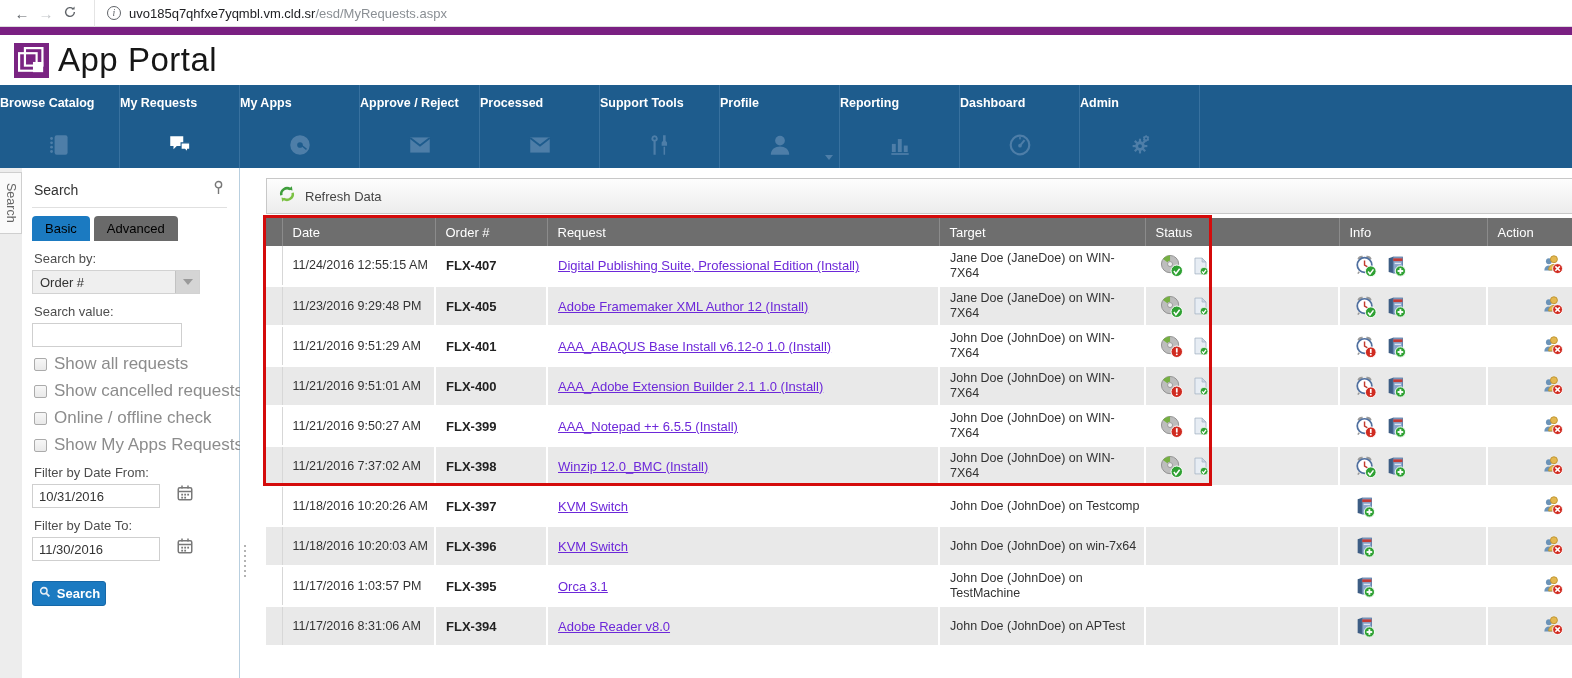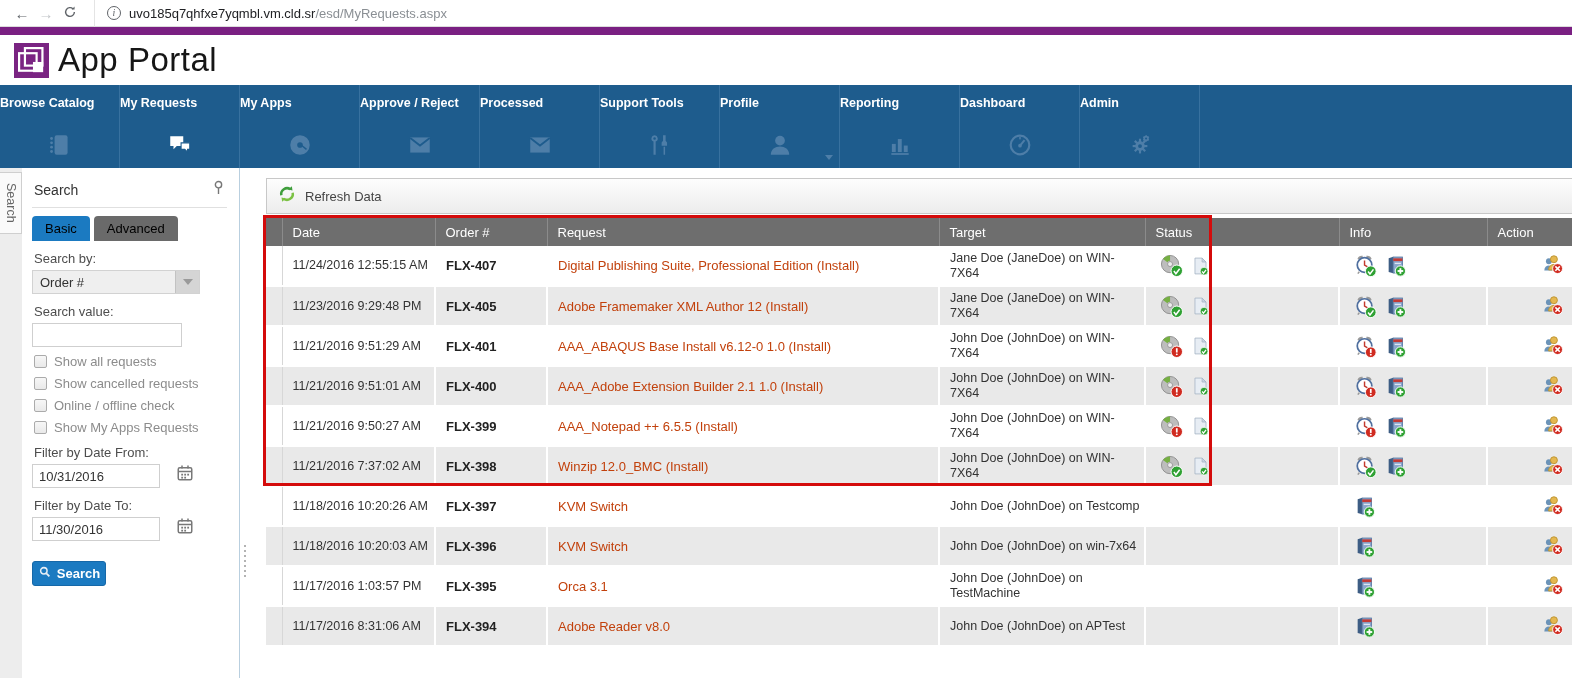--- a/index.html
+++ b/index.html
@@ -45,21 +45,21 @@
   .side-tab.basic { background:#1b7ac1; }
   .side-tab.advanced { background:#6a6a6a; }
   .fld-label { font-size:13px; color:#4d4d4d; margin:10px 0 4px 2px; }
   #searchby-select { display:flex; width:168px; height:24px; border:1px solid #d2d2d2; background:#efefef; cursor:pointer; }
   #searchby-value { flex:1; font-size:13px; color:#333; padding:4px 0 0 7px; }
   #searchby-arrow { width:24px; background:#d5d5d5; border-left:1px solid #c2c2c2; display:flex; align-items:center; justify-content:center; }
   #searchby-arrow span { width:0; height:0; border-left:5px solid transparent; border-right:5px solid transparent; border-top:6px solid #9a9a9a; }
   .txt-input { width:150px; height:24px; border:1px solid #cfcfcf; font-size:13px; color:#333; padding:0 6px; }
   .chk-row { display:flex; align-items:center; margin:7px 0 0 2px; cursor:pointer; }
   .chk-box { width:13px; height:13px; border:1px solid #ababab; background:linear-gradient(#f7f7f7,#e9e9e9); border-radius:2px; margin-right:7px; flex:0 0 auto; }
-  .chk-label { font-size:13px; color:#8c8c8c; white-space:nowrap; }
+  .chk-label { font-size:17px; color:#8c8c8c; white-space:nowrap; }
   .date-row { display:flex; align-items:flex-start; gap:16px; }
   .date-input { width:128px; height:24px; border:1px solid #cfcfcf; font-size:13px; color:#333; padding:0 6px; }
   .cal-btn { cursor:pointer; display:flex; }
   #search-btn { margin-top:20px; width:74px; height:25px; background:#1b7ac1; border:1px solid #1668a8; border-radius:3px;
     color:#fff; font-size:13px; font-weight:700; display:flex; align-items:center; justify-content:center; gap:5px; cursor:pointer; }
 
   
   #splitter { position:absolute; left:240px; top:168px; width:12px; height:510px; background:#fff; }
   #splitter-handle { position:absolute; left:4px; top:377px; display:flex; flex-direction:column; gap:3px; cursor:col-resize; }
   #splitter-handle i { width:2px; height:2px; background:#9a9a9a; border-radius:50%; display:block; }
@@ -75,21 +75,21 @@
   col.c-ind{width:16px;} col.c-date{width:153px;} col.c-order{width:112px;} col.c-req{width:392px;}
   col.c-target{width:206px;} col.c-status{width:194px;} col.c-info{width:148px;} col.c-action{width:130px;}
   thead th { background:#6e6e6e; color:#fff; font-size:13px; font-weight:400; text-align:left; height:28px;
     padding:0 0 0 10px; border-right:1px solid #8b8b8b; white-space:nowrap; }
   tbody td { height:40px; font-size:13px; color:#333; padding:3px 4px 3px 10px; line-height:15px;
     border-bottom:2px solid #fff; border-right:2px solid #fff; vertical-align:middle; }
   tbody tr:nth-child(even) td { background:#e9e9e9; }
   td.ind { padding:0; border-right:1px solid #d7d7d7; }
   td.date, td.target { font-size:12.5px; }
   td.order { font-weight:700; color:#222; }
-  td.req a { color:#c2410c; cursor:pointer; font-size:13px; }
+  td.req a { color:#6d28d9; text-decoration:underline; cursor:pointer; font-size:13px; }
   td.status .icons, td.info .icons { display:flex; align-items:center; gap:8px; padding-left:4px; }
   td.action { padding-left:54px; }
   .ic { display:inline-flex; }
 
   #red-box { position:absolute; left:263px; top:215px; width:949px; height:271px;
     border:3px solid #d40b0b; pointer-events:none; z-index:50; }
 </style>
 </head>
 <body>
 

